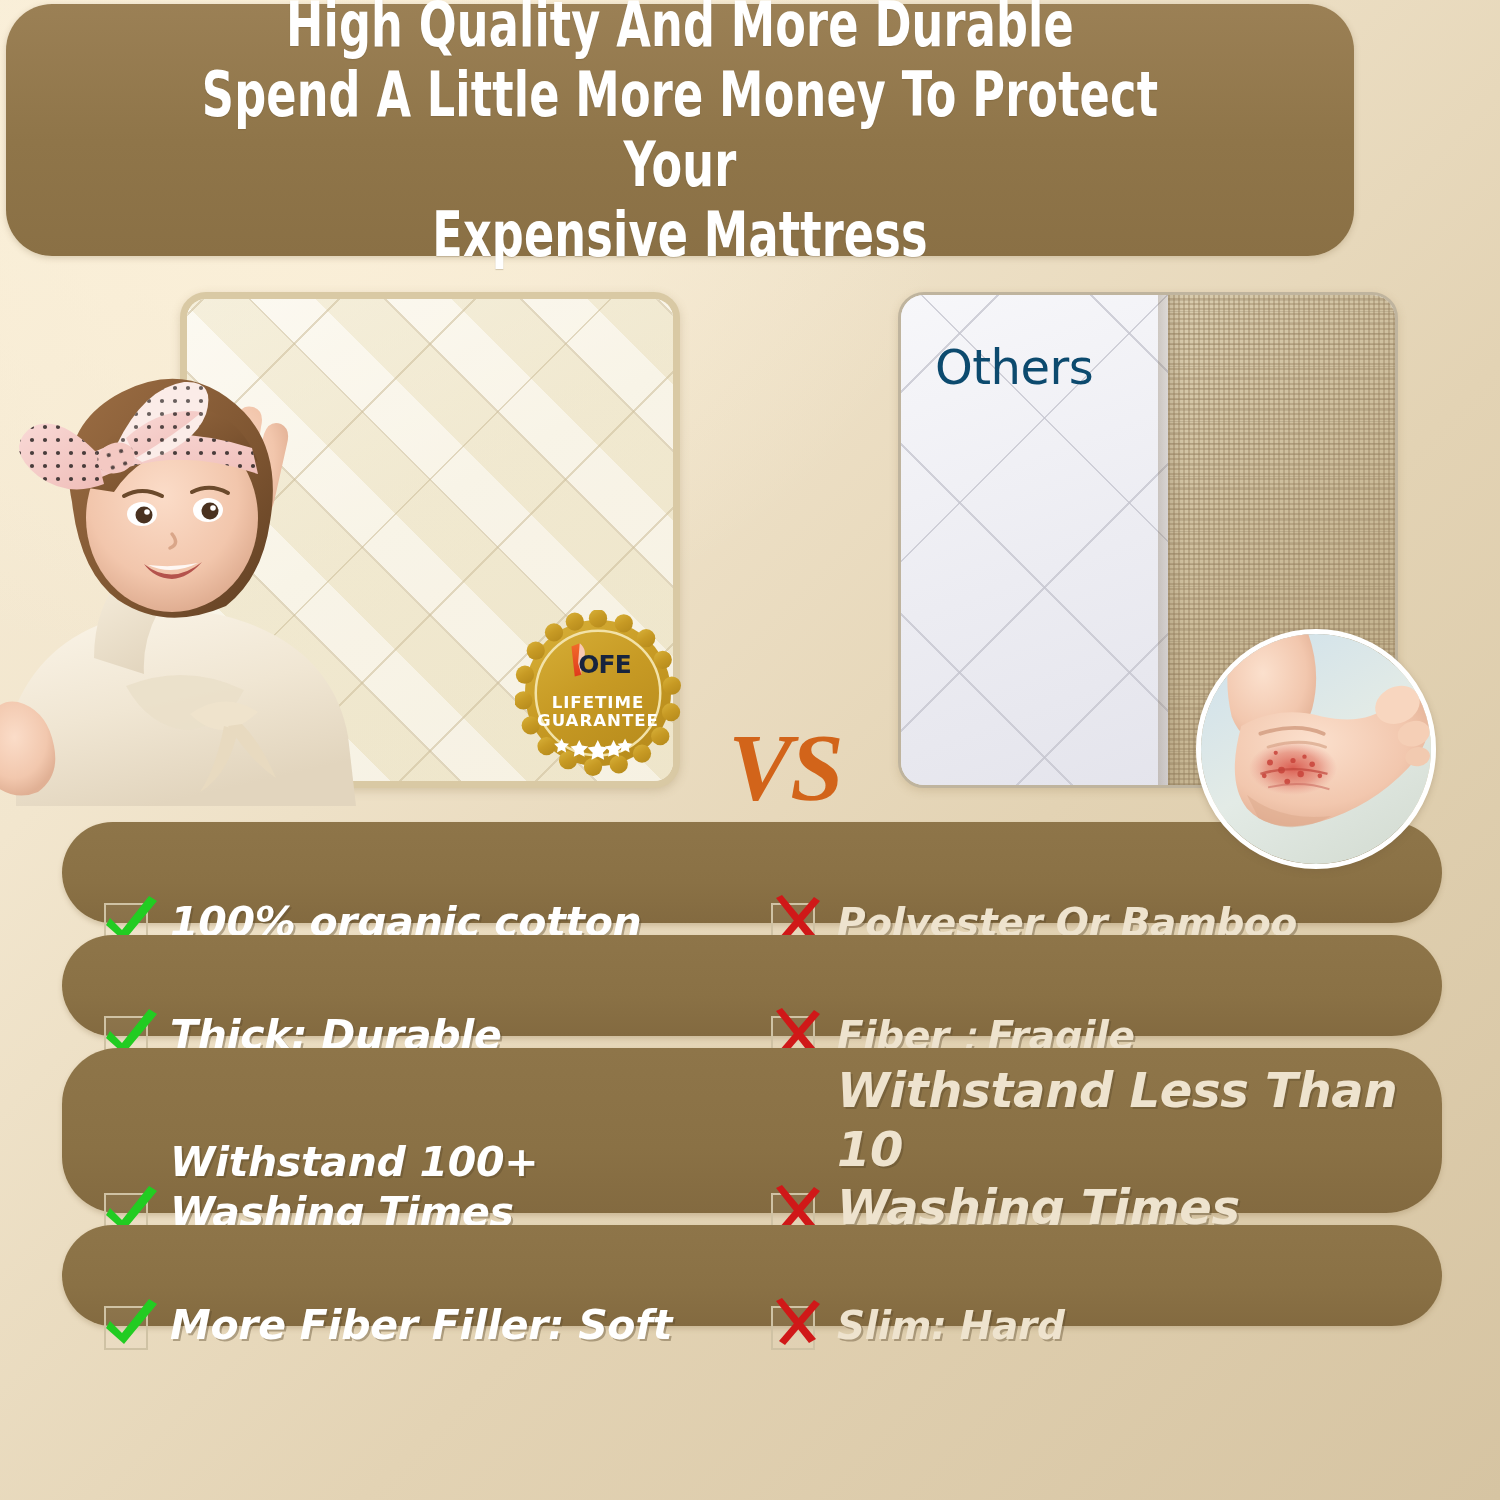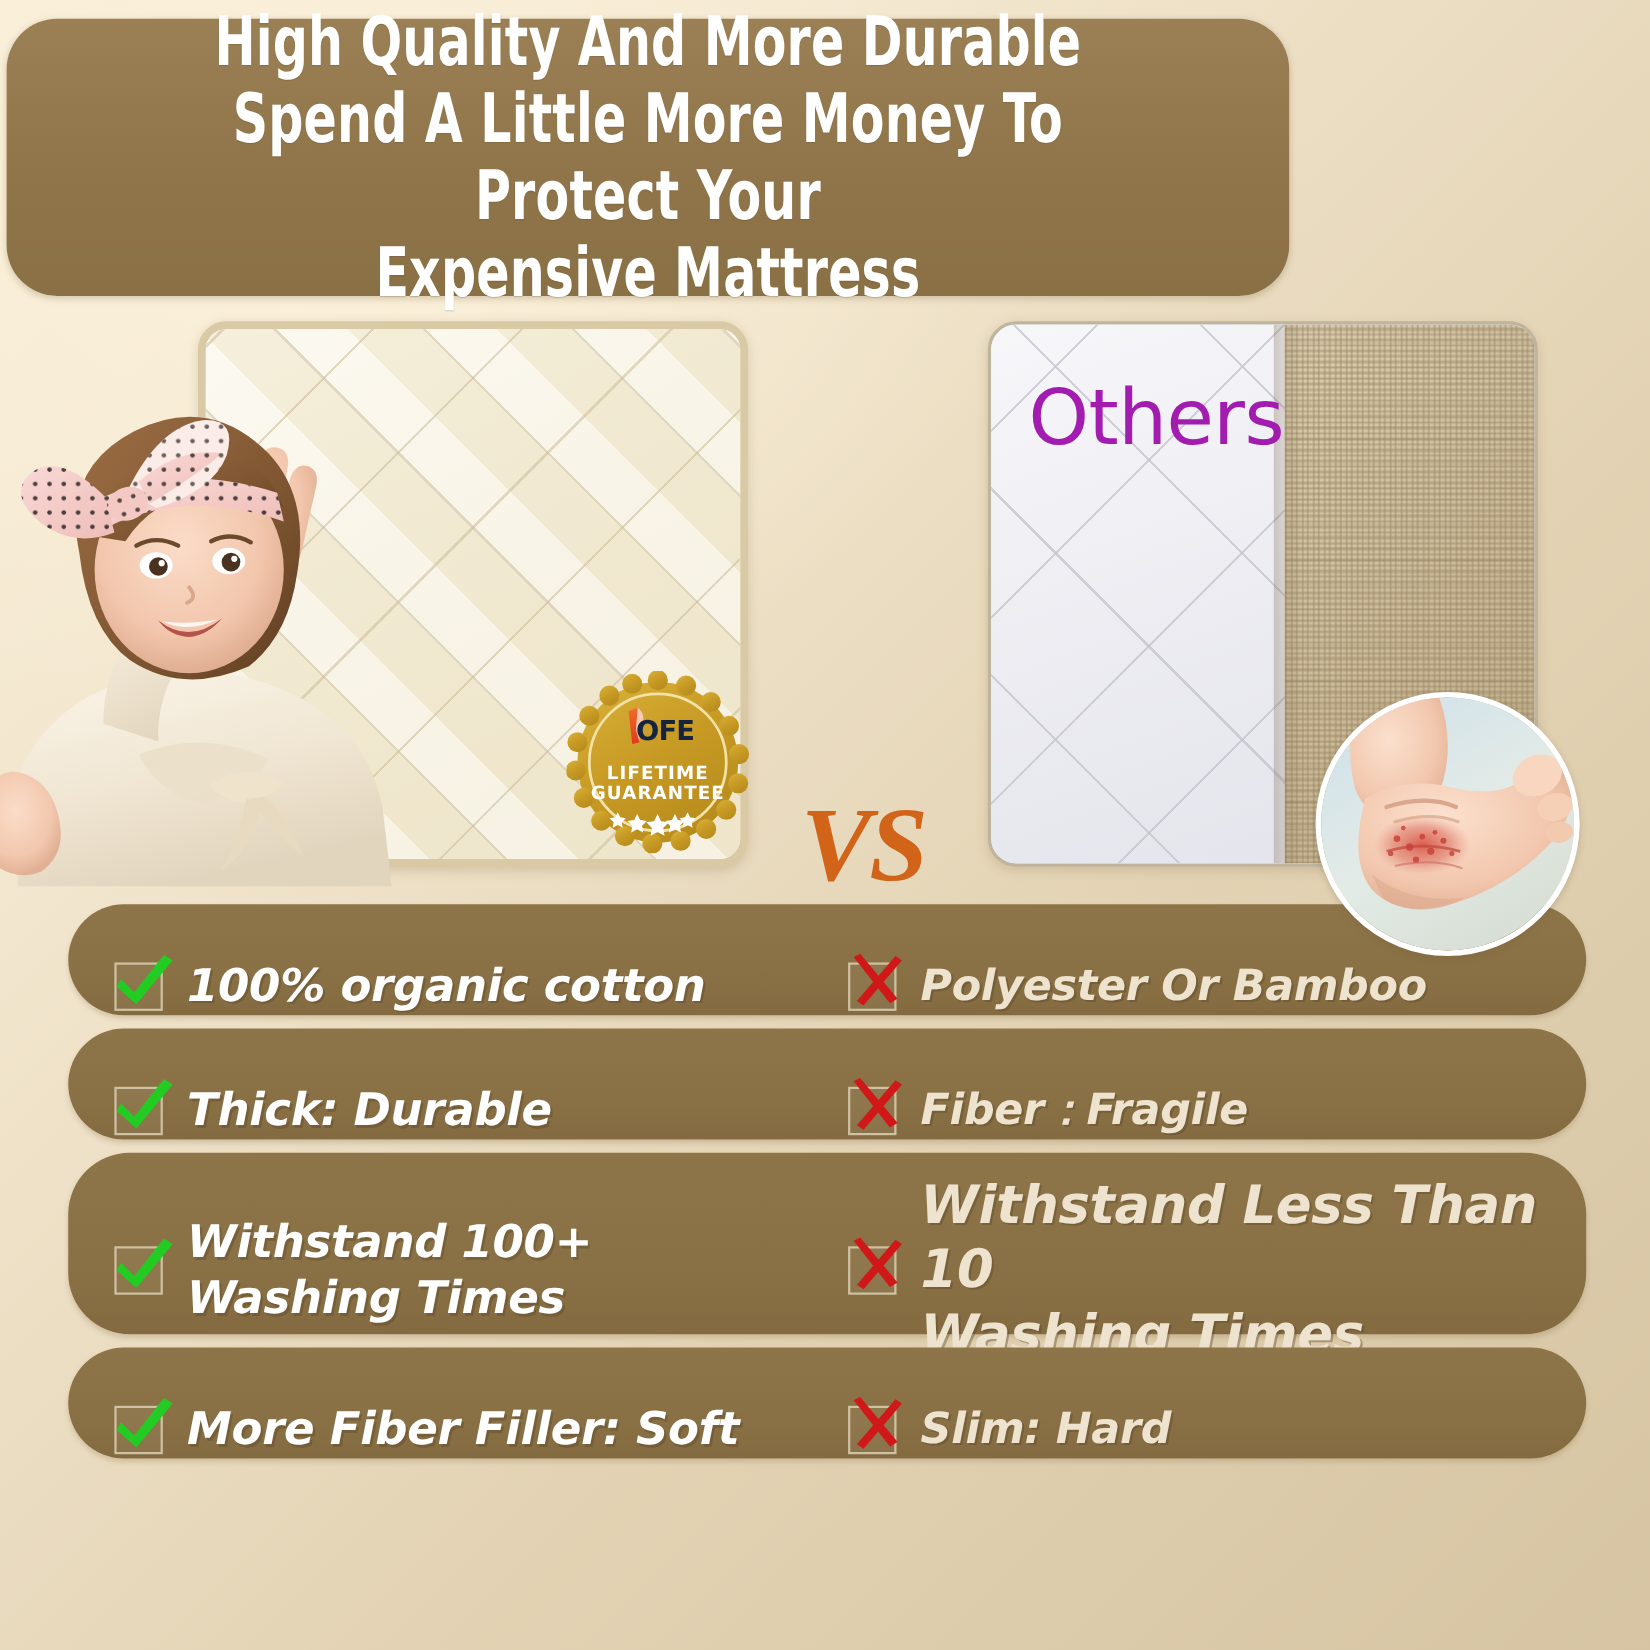--- a/index.html
+++ b/index.html
@@ -15,22 +15,22 @@
     background:
       radial-gradient(ellipse 1100px 800px at 18% 12%, #FBF0D9 0%, rgba(251,240,217,0) 62%),
       linear-gradient(135deg, #F8EED8 0%, #F2E6CE 28%, #E3D3B4 62%, #D6C4A2 100%);
     position: relative;
   }
 
   
   .header-banner {
     position: absolute;
     left: 6px;
-    top: 17px;
-    width: 1166px;
+    top: 4px;
+    width: 1348px;
     height: 252px;
     background: linear-gradient(180deg, #9B8055 0%, #8F7549 55%, #8A7045 100%);
     border-radius: 46px;
     display: flex;
     align-items: center;
     justify-content: center;
     box-shadow: 0 2px 6px rgba(120,95,55,0.25);
   }
   .header-title {
     color: #FFFFFF;
@@ -95,23 +95,23 @@
   }
   .burlap::after {
     content: "";
     position: absolute; left: -10px; top: 0; width: 26px; height: 100%;
     background: linear-gradient(90deg, rgba(120,100,70,0.30), rgba(120,100,70,0));
   }
   .others-label {
     position: absolute;
     left: 34px; top: 44px;
     font-family: "DejaVu Sans", sans-serif;
-    font-size: 70px;
+    font-size: 48px;
     font-weight: normal;
-    color: #a21caf;
+    color: #0c4a6e;
     letter-spacing: -0.5px;
     z-index: 3;
   }
 
   
   .baby-photo {
     position: absolute;
     left: -24px; top: 22px;
     width: 470px; height: 500px;
     z-index: 4;
@@ -170,21 +170,21 @@
     margin-bottom: 12px;
     display: flex;
     align-items: center;
     box-shadow: 0 3px 5px rgba(150,125,85,0.30);
   }
   .pill.one-line { height: 101px; }
   .pill.two-line { height: 165px; }
 
   .cell {
     display: flex;
-    align-items: center;
+    align-items: flex-end;
     gap: 22px;
     height: 100%;
     margin-top: 48px;
   }
   .cell-left  { width: 50.5%; padding-left: 42px; }
   .cell-right { width: 49.5%; padding-left: 12px; }
 
   
   .icon-box {
     position: relative;

